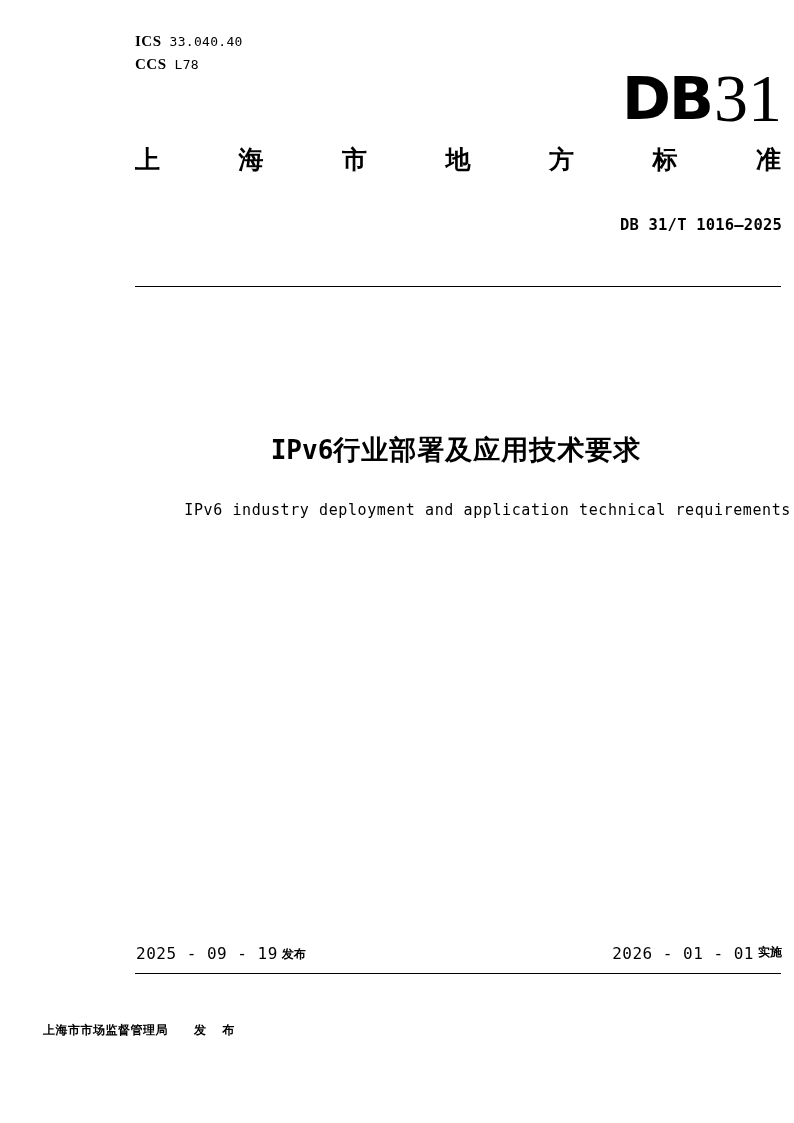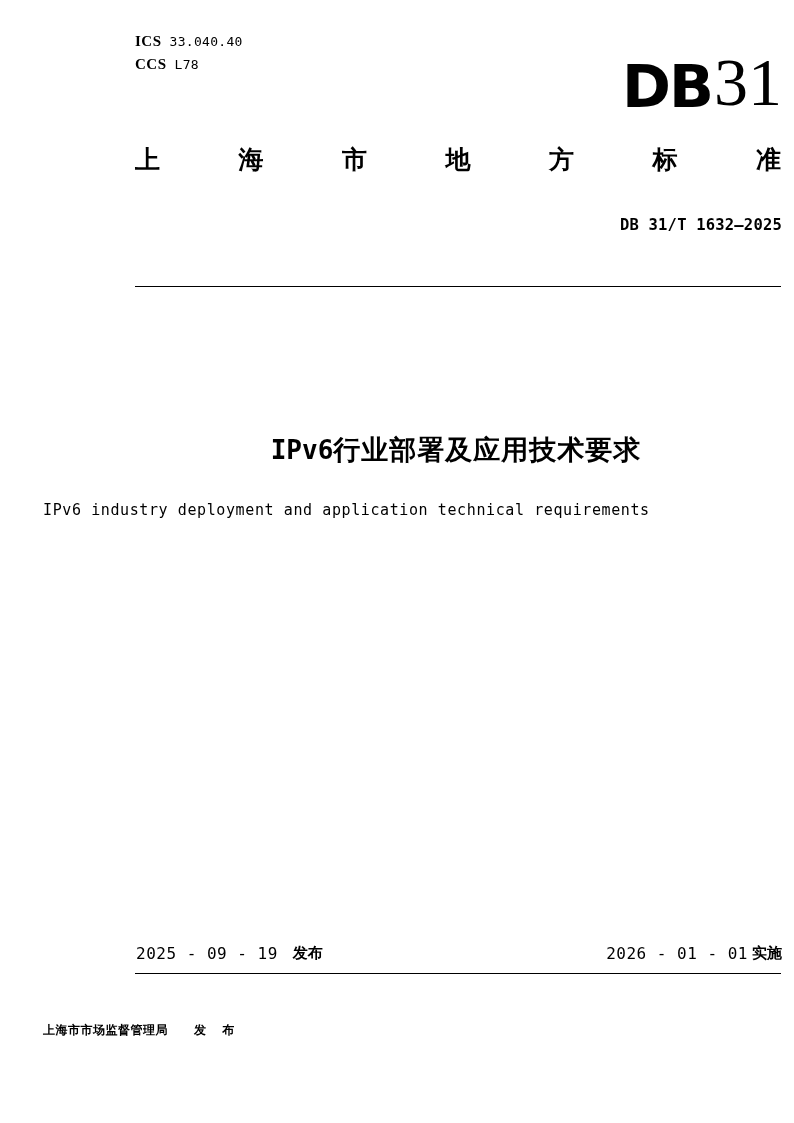--- a/index.html
+++ b/index.html
@@ -45,23 +45,23 @@
   .ics-value {
     font-family: "DejaVu Sans Mono", monospace;
     font-size: 13px;
     margin-left: 8px;
     letter-spacing: 0.3px;
   }
 
   .db-logo {
     position: absolute;
     right: 55px;
-    top: 48px;
-    display: flex;
-    align-items: flex-end;
+    top: 64px;
+    display: flex;
+    align-items: center;
     white-space: nowrap;
   }
   .db-logo .db {
     font-family: "DejaVu Sans", sans-serif;
     font-weight: 700;
     font-size: 59px;
     letter-spacing: -2px;
     line-height: 1;
   }
   .db-logo .num {
@@ -122,21 +122,21 @@
     font-family: "DejaVu Sans Mono", monospace;
     font-weight: 700;
     font-size: 26px;
     letter-spacing: 0;
   }
   .doc-subtitle {
     position: absolute;
     left: 0;
     top: 501px;
     width: 748px;
-    text-align: left;
+    text-align: right;
     font-family: "DejaVu Sans Mono", monospace;
     font-size: 15px;
     letter-spacing: 0.6px;
     white-space: nowrap;
   }
 
   
   .date-rule {
     position: absolute;
     left: 92px;
@@ -144,39 +144,38 @@
     width: 646px;
     border-top: 1.5px solid #000;
   }
   .date-left {
     position: absolute;
     left: 93px;
     top: 944px;
     display: flex;
     align-items: flex-end;
     white-space: nowrap;
-    gap: 11px;
   }
   .date-right {
     position: absolute;
     right: 55px;
     top: 944px;
     display: flex;
     align-items: flex-start;
     white-space: nowrap;
   }
   .date-num {
     font-family: "DejaVu Sans Mono", monospace;
     font-size: 16px;
     letter-spacing: 0.5px;
   }
   .date-cn {
     font-family: Liberation Mono, monospace;
     font-weight: 700;
-    font-size: 15px;
+    font-size: 12px;
     margin-left: 4px;
   }
 
   .issuer {
     position: absolute;
     left: 0;
     top: 1022px;
     width: 794px;
     text-align: left;
     font-family: "DejaVu Sans", sans-serif;
@@ -209,21 +208,21 @@
     </div>
   </div>
 
   <div class="db-logo">
     <span class="db">DB</span>
     <span class="num">31</span>
   </div>
 
   <div class="gov-title">上海市地方标准</div>
 
-  <div class="std-number">DB 31/T 1632—2025</div>
+  <div class="std-number">DB 31/T 1016—2025</div>
 
   <div class="rule"></div>
 
   <div class="doc-title">
     <span class="lat">IPv6</span><span>行业部署及应用技术要求</span>
   </div>
 
   <div class="doc-subtitle">IPv6 industry deployment and application technical requirements</div>
 
   <div class="date-rule"></div>

